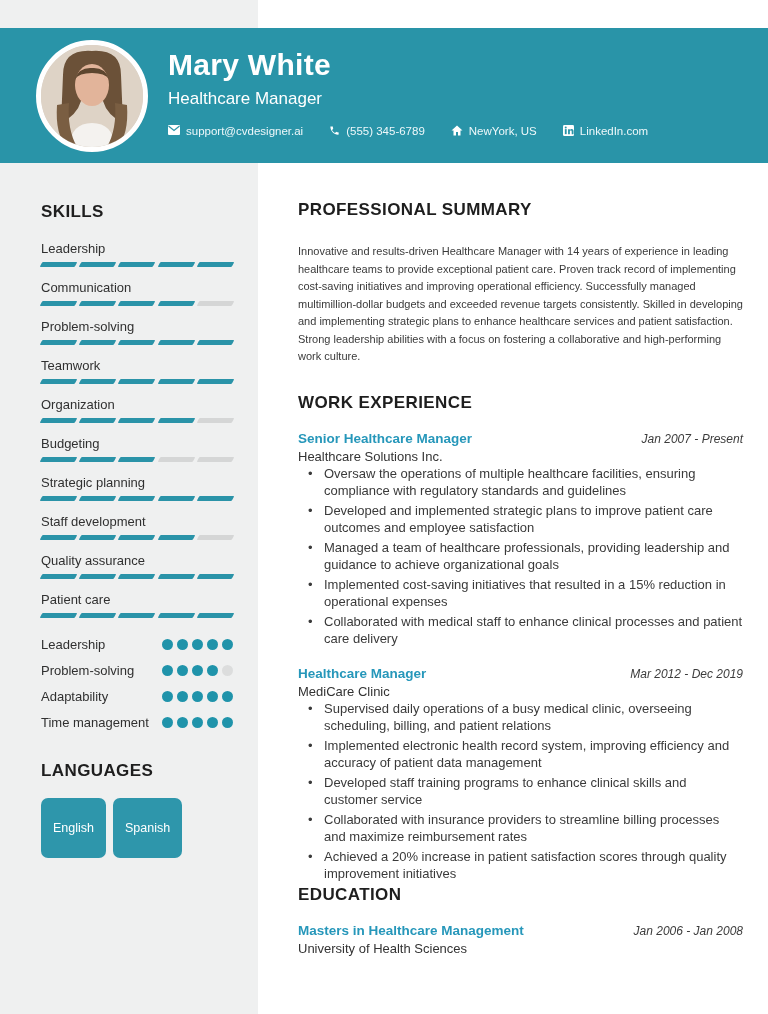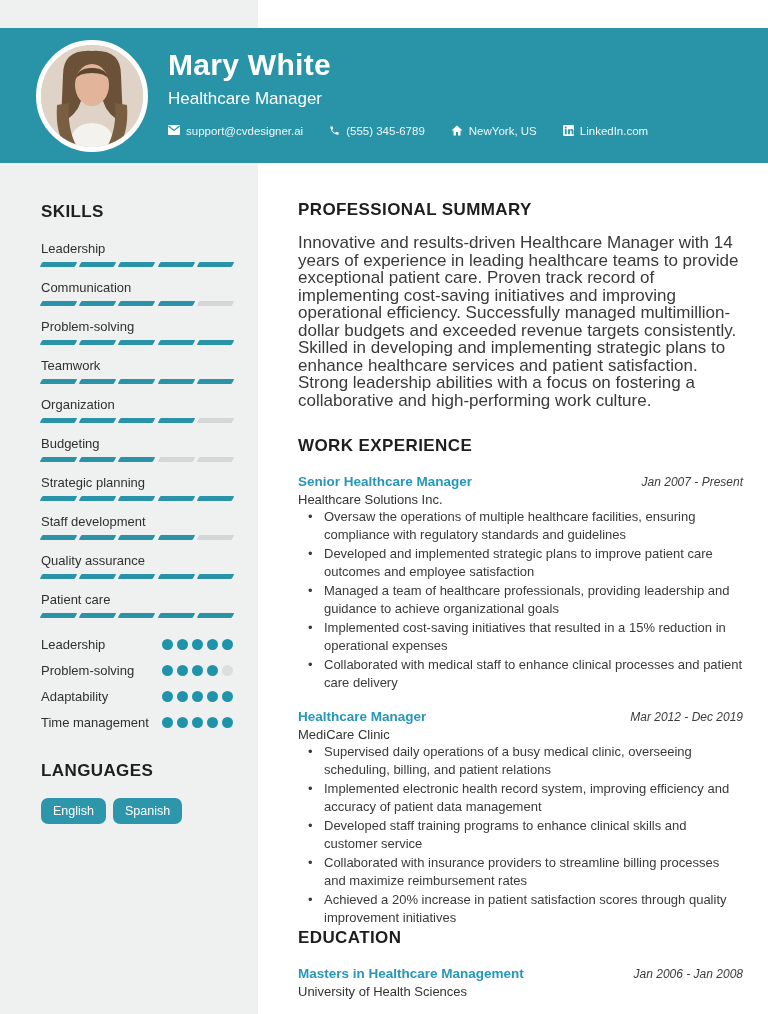--- a/index.html
+++ b/index.html
@@ -57,26 +57,26 @@
   .soft-label { flex:1; font-size:13px; color:#303030; line-height:17px; }
   .dots { display:flex; gap:4px; padding-top:3px; }
   .dot { width:11px; height:11px; border-radius:50%; background:#dcdddd; }
   .dot.filled { background:#1f93aa; }
 
   
   .lang-title { margin-top:30px; }
   .lang-list { margin-top:17px; display:flex; gap:7px; }
   .badge {
     background:#2e96ab; color:#fff; font-size:12.5px; font-weight:500;
-    padding:6px 12px; border-radius:7px; line-height:14px;
+    padding:23px 12px; border-radius:7px; line-height:14px;
   }
 
   
   .summary {
-    margin-top:14px; font-size:17px; line-height:17.5px; color:#3a3a3a;
+    margin-top:23px; font-size:11px; line-height:17.5px; color:#3a3a3a;
     max-width:448px;
   }
   .exp-title { margin-top:27px; }
   .edu-title { }
   .job { margin-top:18px; }
   .job-head { display:flex; justify-content:space-between; align-items:baseline; }
   .job-name { font-size:13.5px; font-weight:bold; color:#2697ba; }
   .job-date { font-size:12px; font-style:italic; color:#3c3c3c; white-space:nowrap; }
   .job-company { font-size:13px; color:#333; margin-top:3px; }
   ul.bullets { margin-top:1px; list-style:none; }

